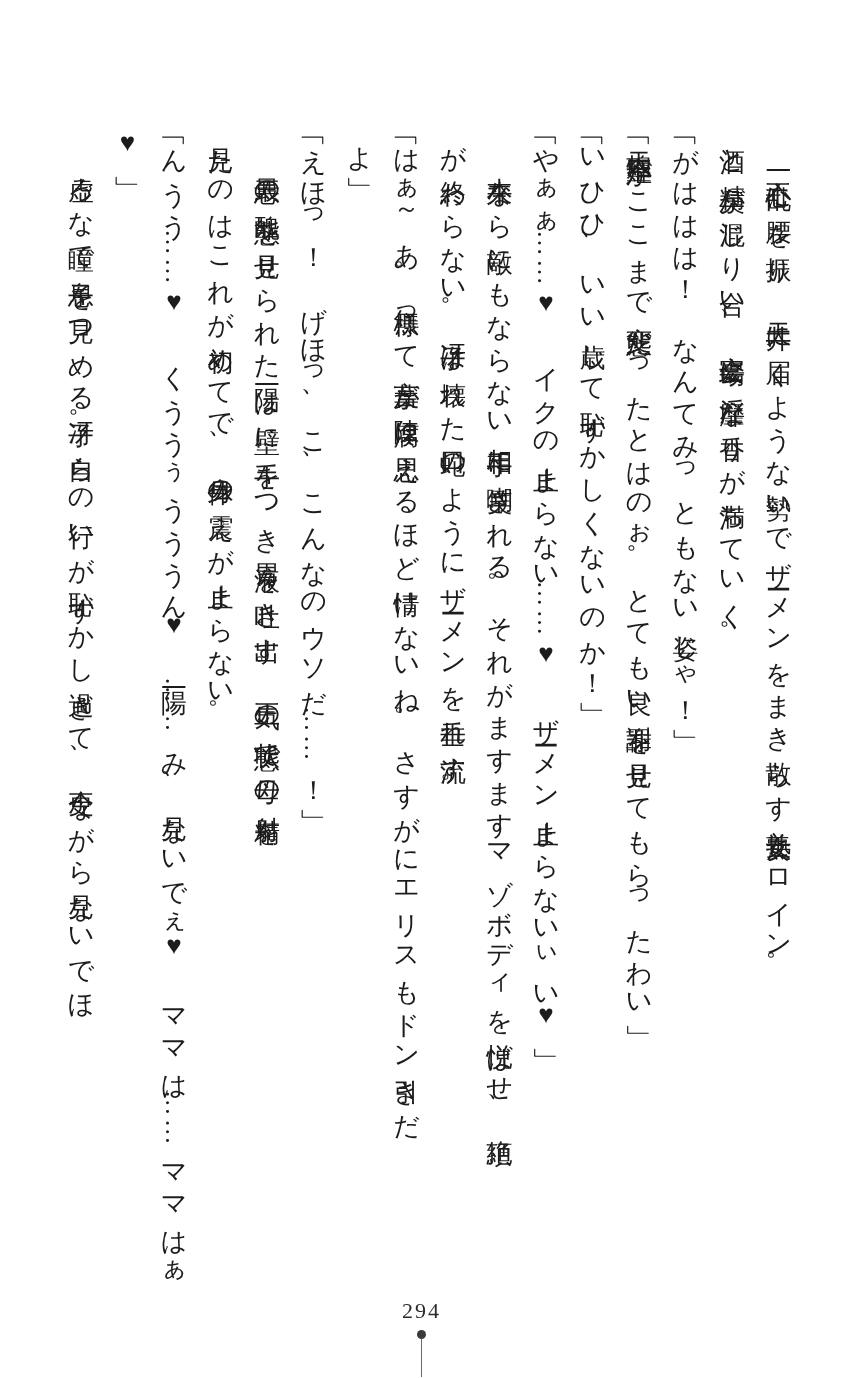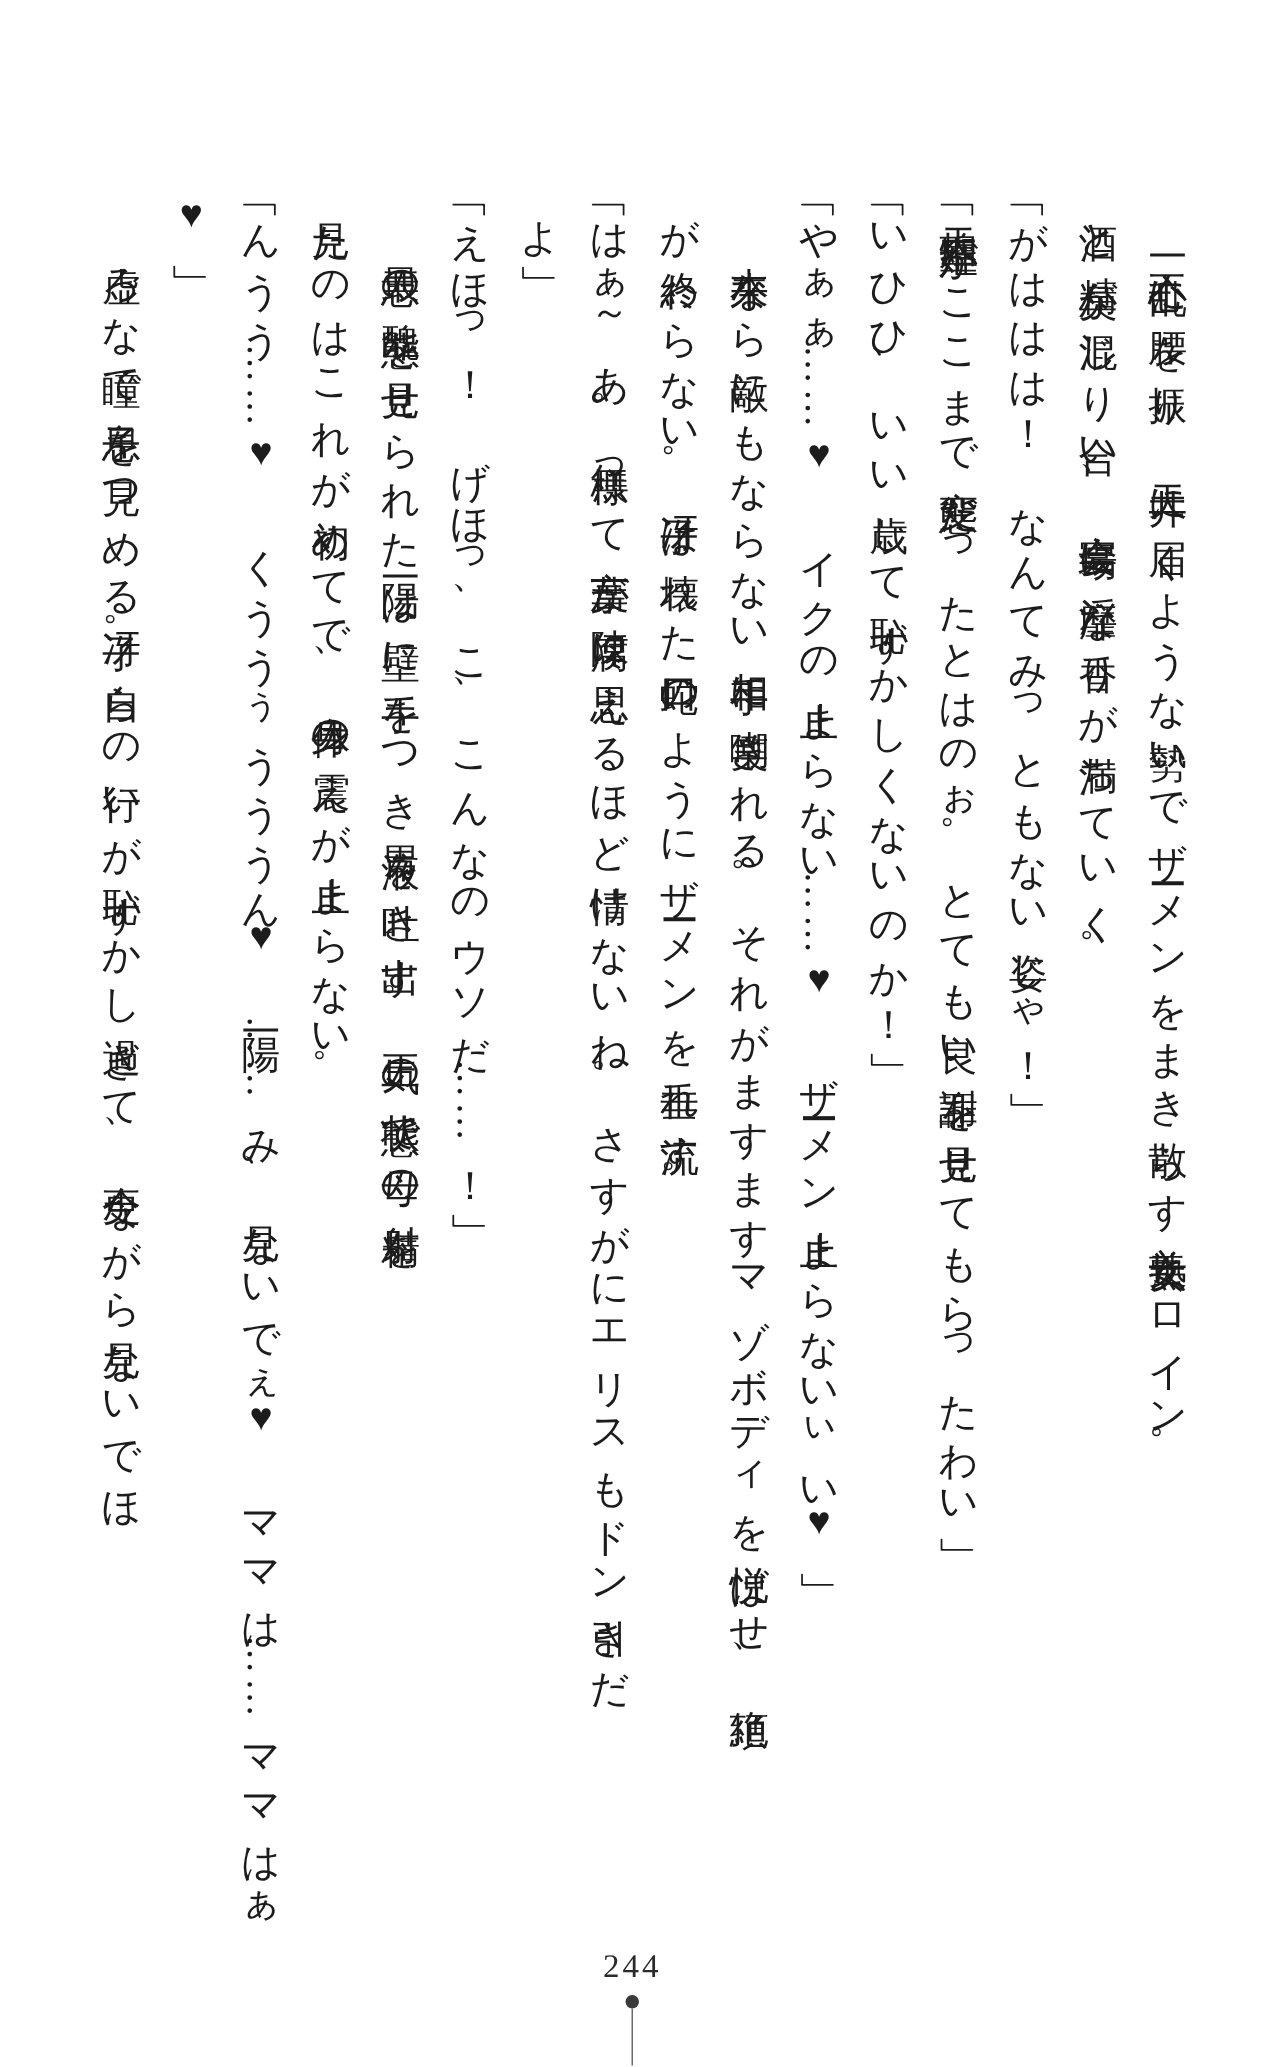--- a/index.html
+++ b/index.html
@@ -87,18 +87,18 @@
   <p>よ」</p>
   <p>「えほっ！　げほっ、こ、こんなのウソだ……！」</p>
   <p>　最悪の醜態を見せられた陽一は壁に手をつき胃液を吐き出す。正気の状態で母の射精を</p>
   <p>見たのはこれが初めてで、身体の震えが止まらない。</p>
   <p>「んうう……♥　くううぅうううん♥　陽一……み、見ないでぇ♥　ママは……ママはぁ</p>
   <p>♥」</p>
   <p>　虚ろな瞳で息子を見つめる冴子。自らの行いが恥ずかし過ぎて、今更ながら見ないでほ</p>
 </div>
 
 <div class="page-footer">
-  <div class="page-number">244</div>
+  <div class="page-number">294</div>
   <div class="page-pin">
     <div class="knob"></div>
     <div class="stem"></div>
   </div>
 </div>
 
 </body></html>

